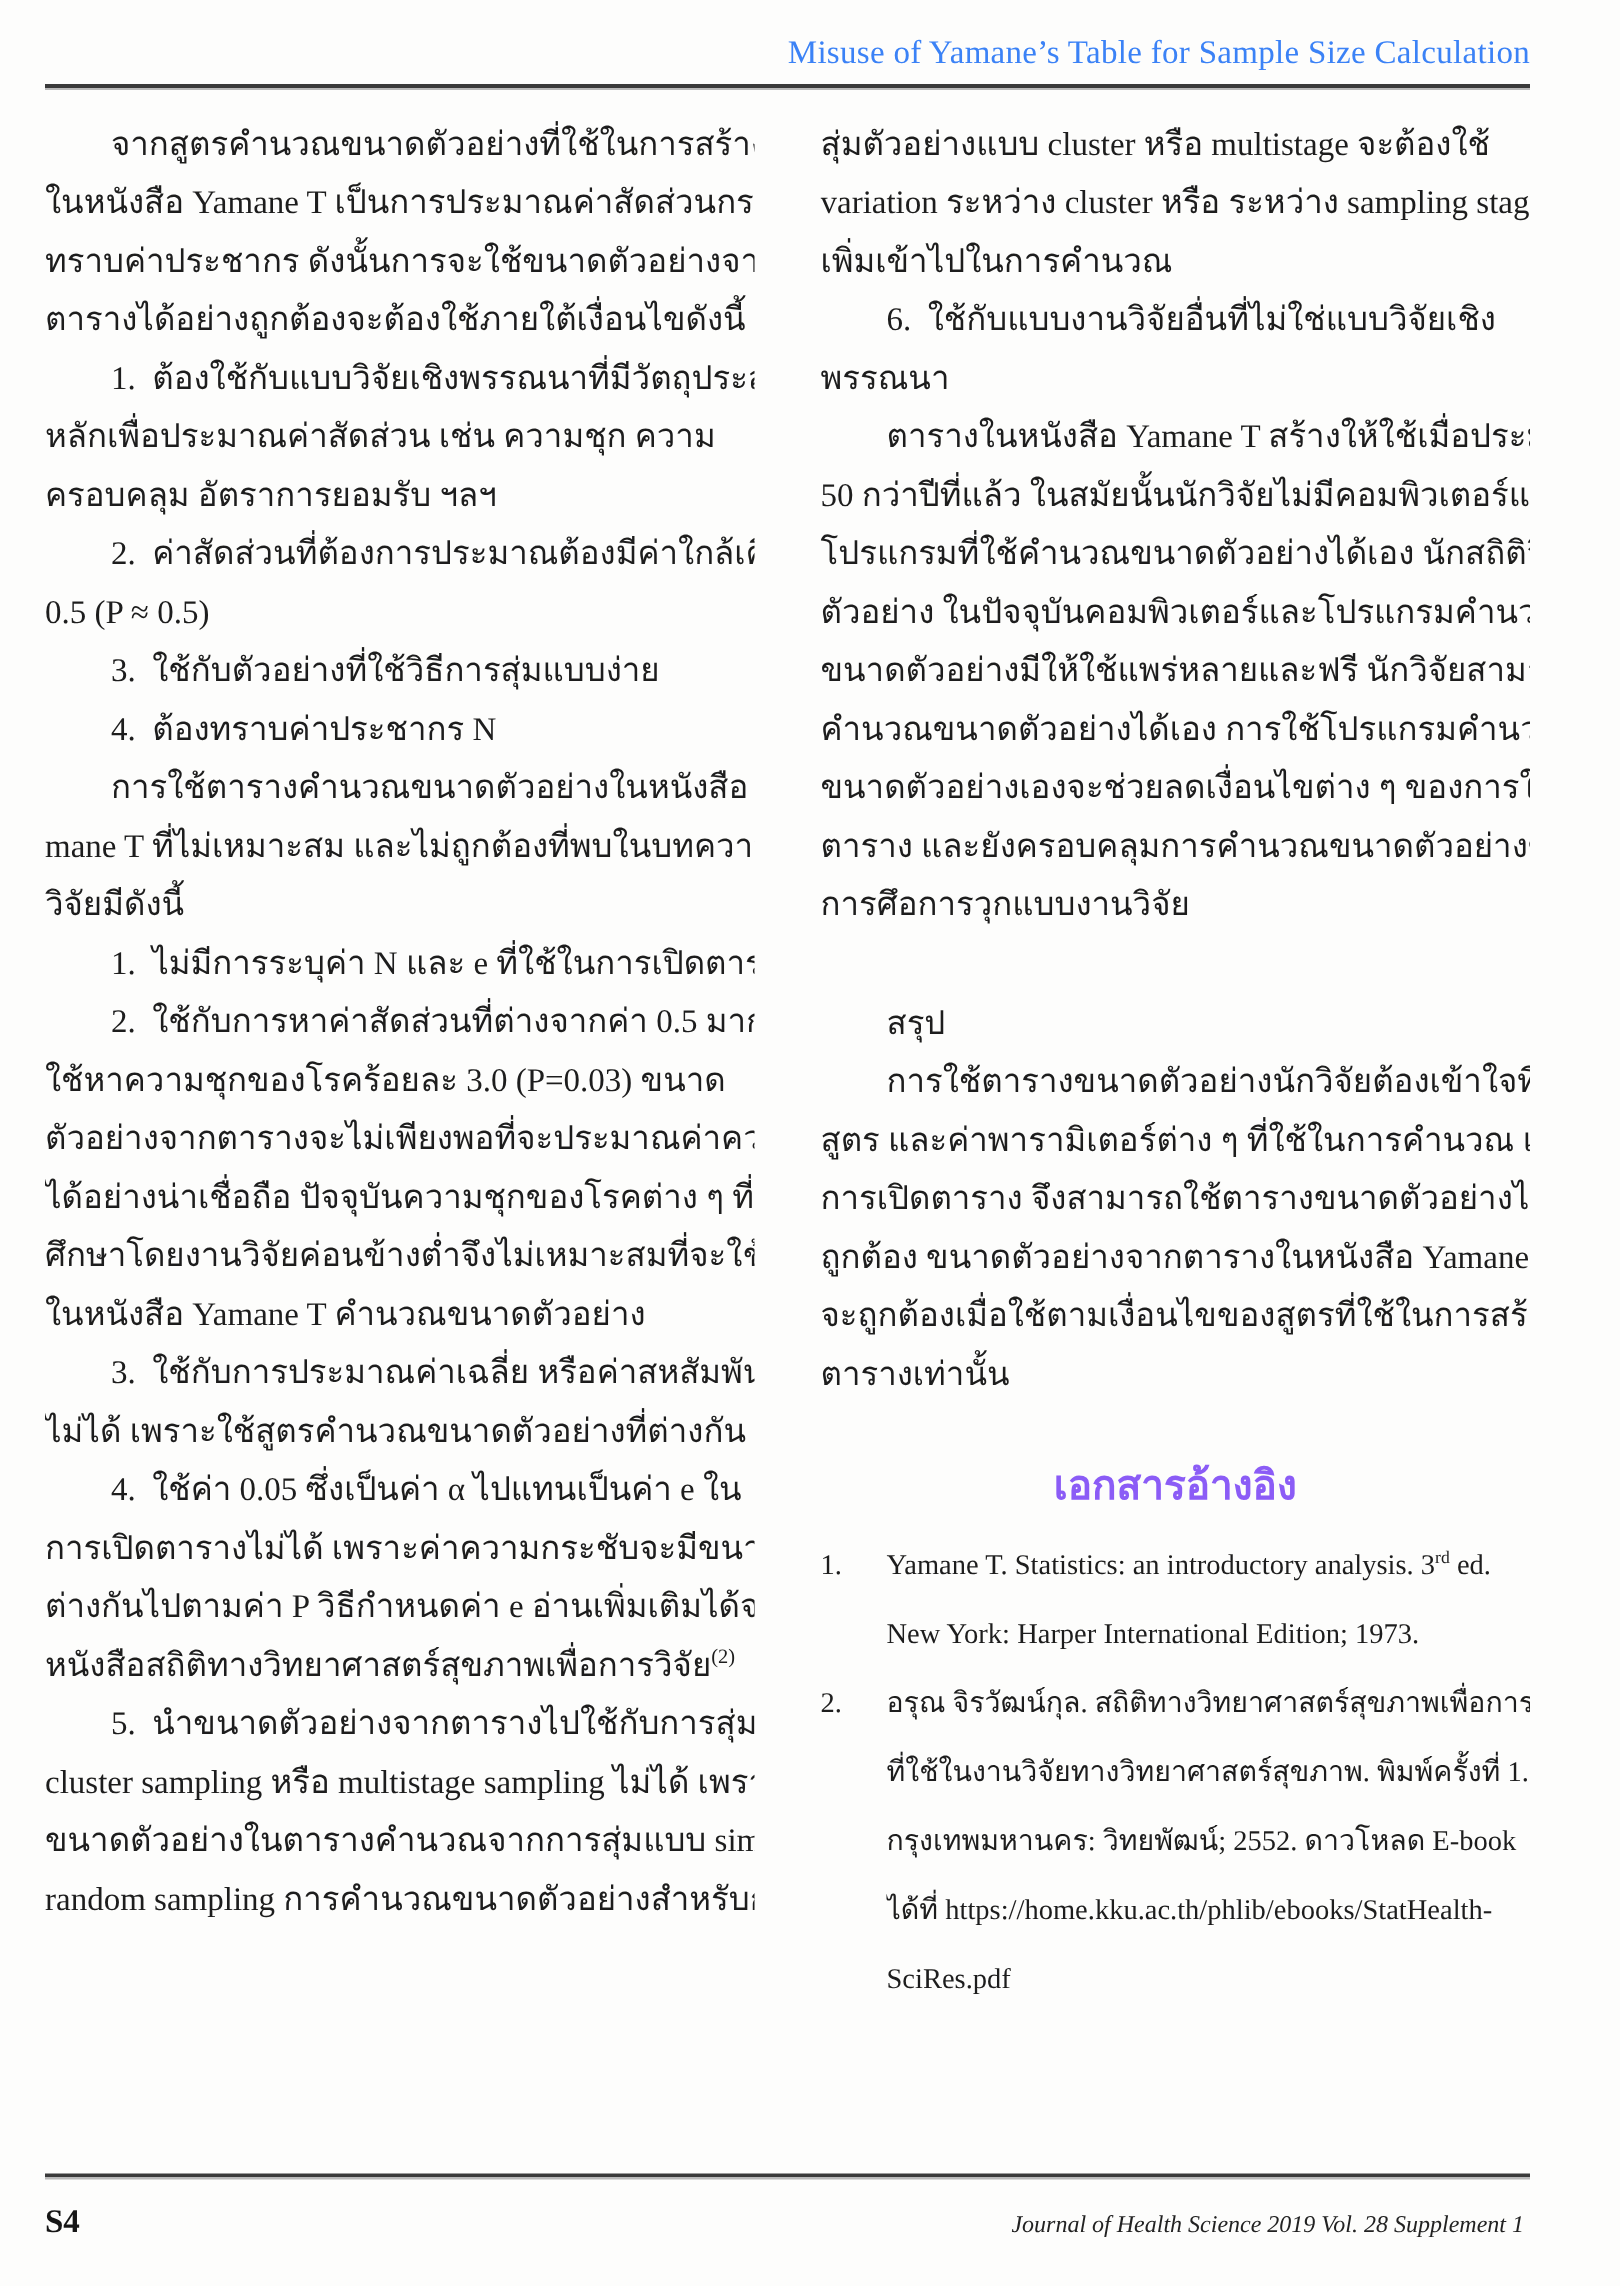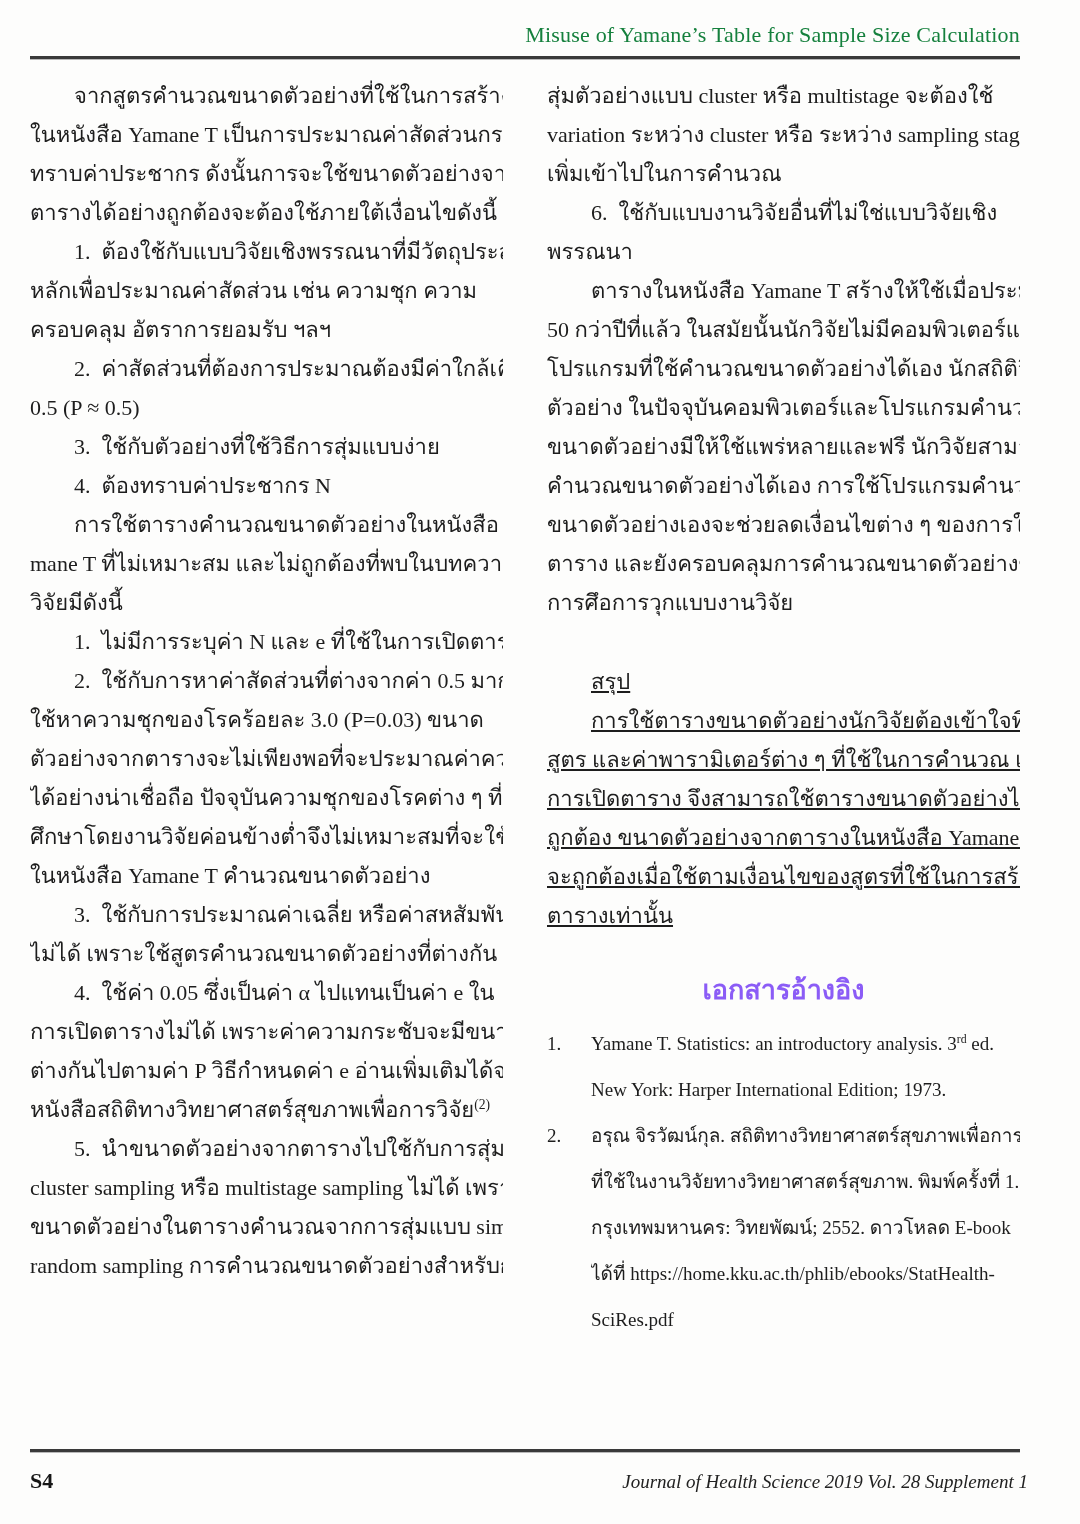--- a/index.html
+++ b/index.html
@@ -7,60 +7,60 @@
     position:relative;
     width:1080px; height:1524px;
     background:#fdfdfc;
     font-family:"Liberation Serif","DejaVu Serif",serif;
     color:#1d1d1d;
     overflow:hidden;
   }
   .running-title {
     position:absolute; top:22px; left:30px; right:60px;
     text-align:right; font-size:22px; letter-spacing:0.2px;
-    color:#15803d;
+    color:#3b82f6;
   }
   .head-rule {
     position:absolute; top:56px; left:30px; right:60px; height:4px;
     background:linear-gradient(#3a3a3a 0 2.6px, #b9b9b9 2.6px 4px);
   }
   .columns {
     position:absolute; top:76px; left:30px; right:60px;
     display:flex; gap:44px;
   }
   .col { width:473px; flex:0 0 473px; }
   .line {
     height:39px; line-height:39px;
     font-size:22px; white-space:pre; overflow:hidden;
     color:#1d1d1d;
   }
   .indent { padding-left:44px; }
   sup { font-size:0.62em; line-height:0; vertical-align:super; }
-  .summary-block { margin-top:40px;text-decoration:underline; }
+  .summary-block { margin-top:40px; }
   .refs-heading {
     margin-top:32px; height:46px; line-height:46px;
     text-align:center; font-weight:bold; font-size:27px; color:#8b5cf6;
   }
   .refs { margin-top:8px; }
   .ref { display:flex; }
   .ref-num {
     flex:0 0 44px; font-size:19px; line-height:46px; color:#1d1d1d;
   }
   .ref-body { flex:1; min-width:0; }
   .ref-body .line { height:46px; line-height:46px; font-size:19px; }
   .foot-rule {
     position:absolute; top:1449px; left:30px; right:60px; height:4px;
     background:linear-gradient(#3a3a3a 0 2.6px, #b9b9b9 2.6px 4px);
   }
   .footer {
-    position:absolute; top:1468px; left:30px; right:52px;
+    position:absolute; top:1468px; left:30px; right:64px;
     display:flex; justify-content:space-between; align-items:baseline;
   }
   .page-num { font-weight:bold; font-size:22px; color:#161616; }
-  .journal-line { font-style:italic; font-size:19px; color:#222; }
+  .journal-line { font-style:italic; font-size:16px; color:#222; }
 </style>
 </head>
 <body>
 
 <div class="page">
 
   <div class="running-title">Misuse of Yamane’s Table for Sample Size Calculation</div>
 
   <div class="head-rule"></div>
 

